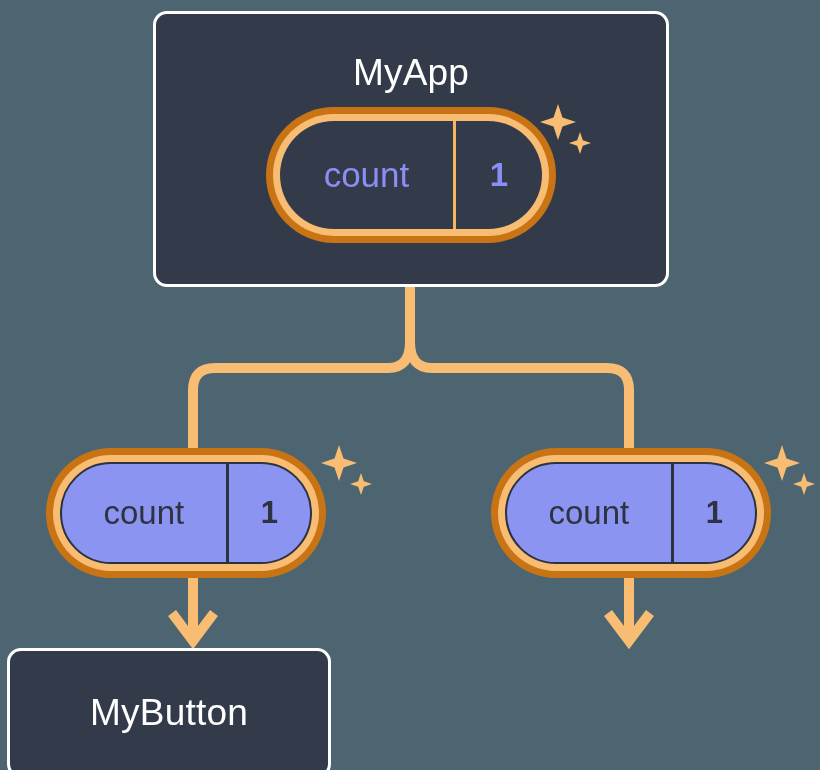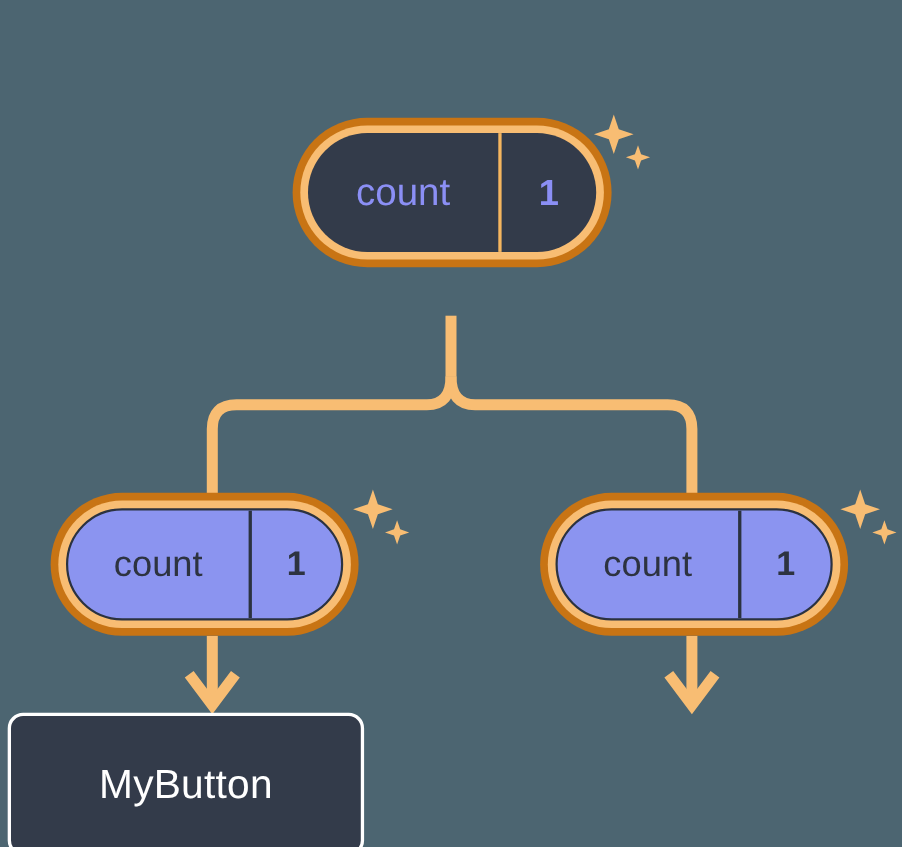--- a/index.html
+++ b/index.html
@@ -163,20 +163,23 @@
 
       <path d="M193,578 L193,640"></path>
       <path d="M629,578 L629,640"></path>
     </g>
     <g fill="none" stroke="#f8bd73" stroke-width="10" stroke-linecap="butt" stroke-linejoin="miter">
       <polyline points="172,613 193,641 214,613"></polyline>
       <polyline points="608,613 629,641 650,613"></polyline>
     </g>
   </svg>
 
+  <div class="comp-box" id="myapp-card">
+    <div class="comp-title" id="myapp-title">MyApp</div>
+  </div>
 
   <div class="pill pill-dark" id="pill-myapp">
     <div class="pill-mid">
       <div class="pill-inner">
         <div class="pill-key">count</div>
         <div class="pill-val">1</div>
       </div>
     </div>
   </div>
 

